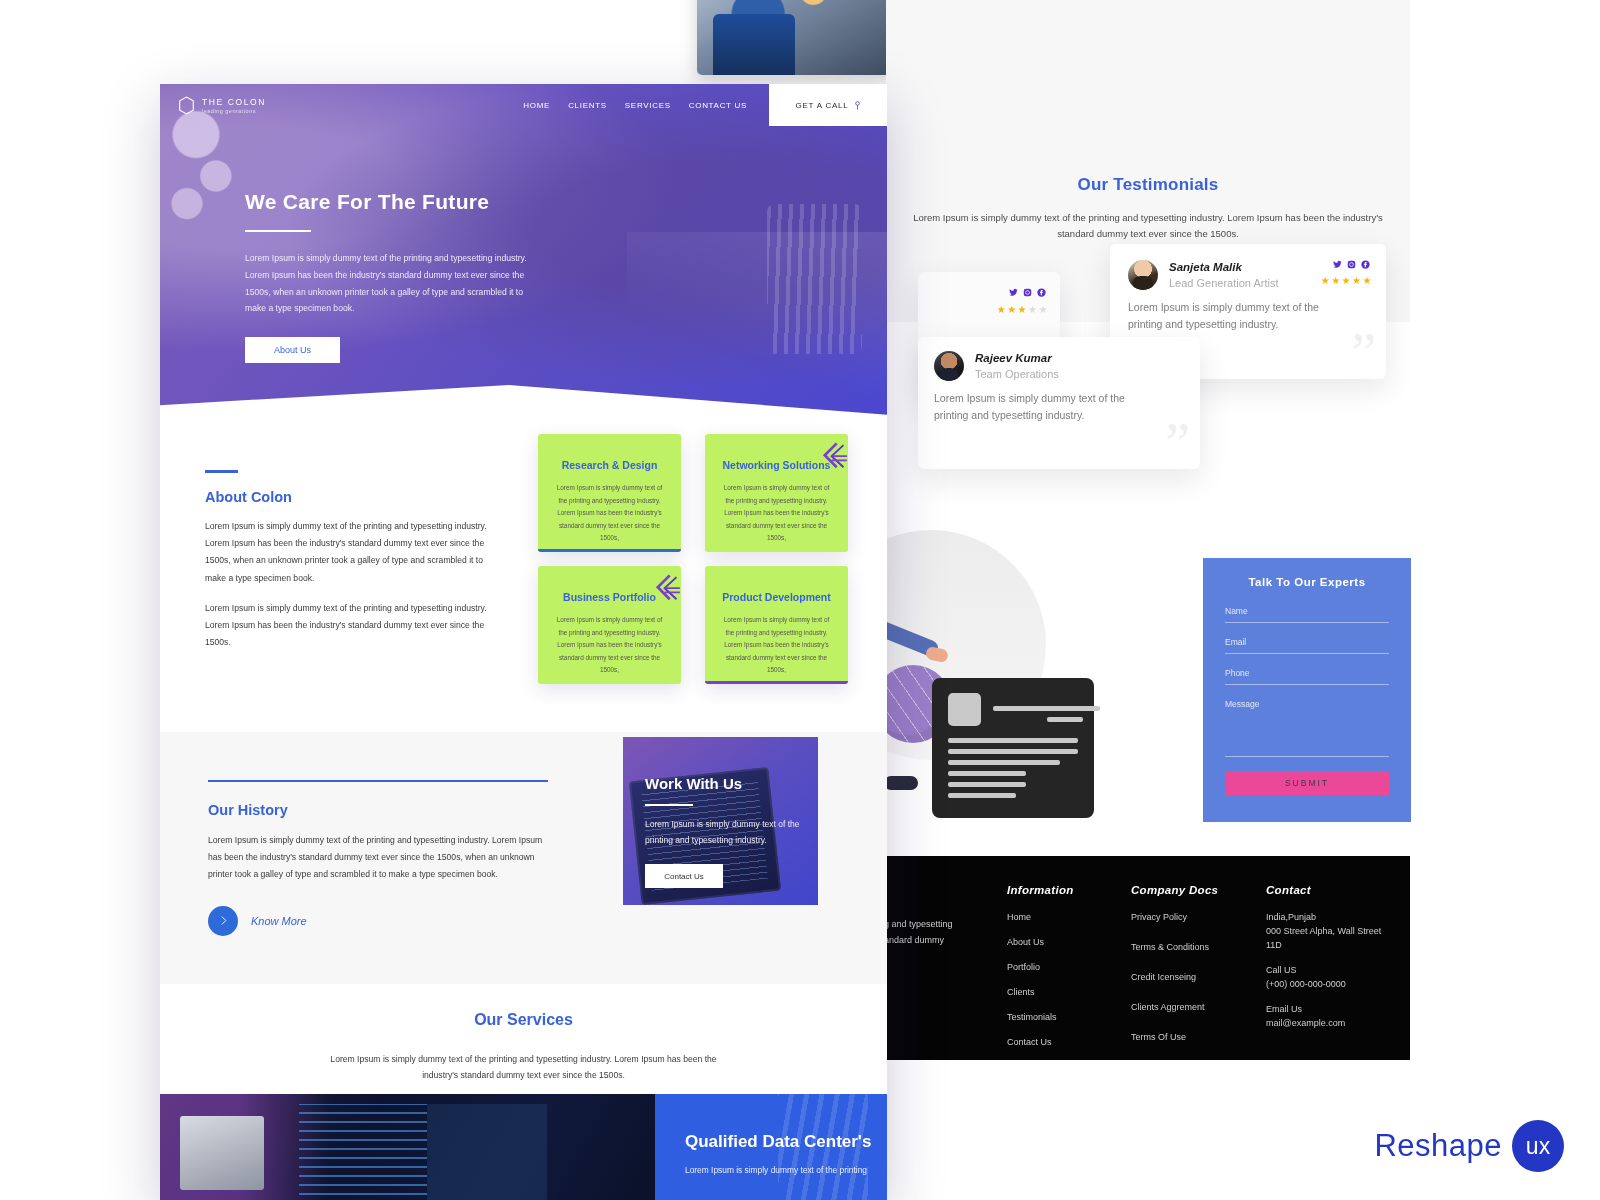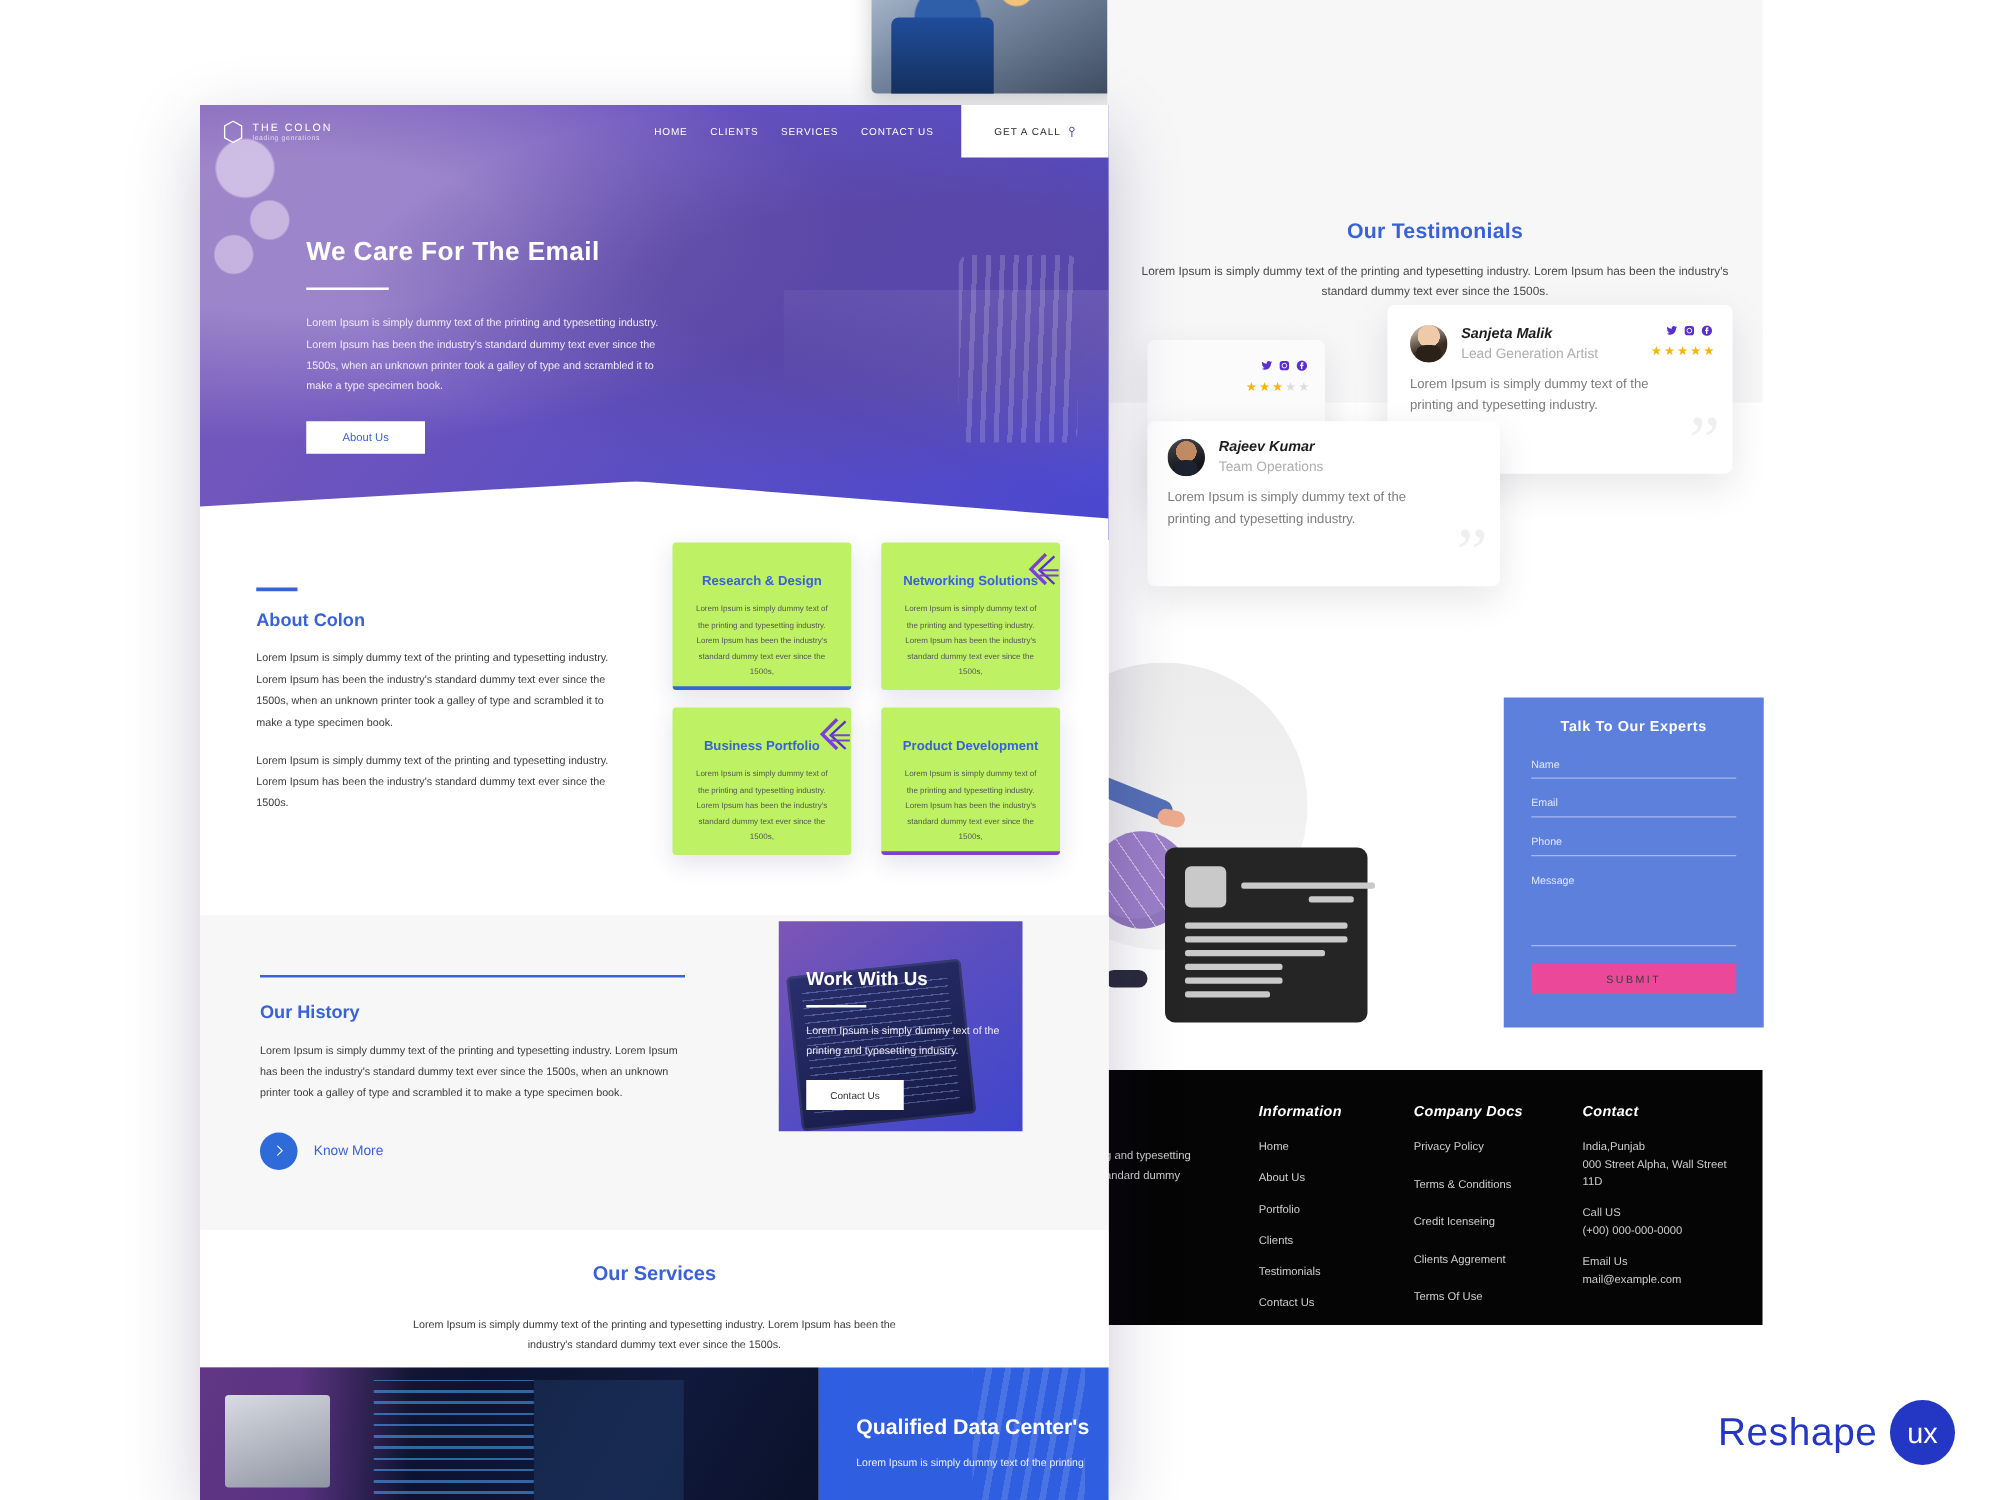--- a/index.html
+++ b/index.html
@@ -203,21 +203,21 @@
   .svc-title { font-size:10.5px; font-weight:bold; color:#3a62d8; line-height:1.45; }
   .svc-text { margin-top:9px; font-size:6.4px; color:#555; line-height:1.95; }
   .svc-bar { position:absolute; left:0; bottom:0; width:100%; height:3px; }
   .svc .chev { position:absolute; right:-4px; top:6px; width:34px; height:34px; }
 
   
   .history { position:relative; height:252px; background:#f7f7f8; }
   .hist-left { position:absolute; left:48px; top:48px; width:345px; }
   .hist-rule { width:340px; height:2px; background:#3a62d8; margin-bottom:20px; }
   .hist-head { font-size:14.5px; font-weight:bold; color:#3a62d8; margin-bottom:14px; }
-  .know { display:flex; align-items:center; gap:13px; margin-top:22px; cursor:pointer; }
+  .know { display:flex; align-items:center; gap:13px; margin-top:22px; cursor:pointer;font-style:italic; }
   .know-circle { width:30px; height:30px; border-radius:50%; background:#2f6ad9;
      display:flex; align-items:center; justify-content:center; }
   .know-circle svg { width:11px; height:11px; }
   .know-label { font-size:11px; color:#3a62d8; }
 
   .work { position:absolute; left:463px; top:5px; width:195px; height:168px; overflow:hidden;
      background:linear-gradient(145deg,#7d56b5 0%, #5a4ec0 45%, #3f46cc 100%); }
   .work::before { content:""; position:absolute; left:6%; top:22%; width:72%; height:74%;
      background:linear-gradient(160deg,#2a2f6e,#161a44); transform:rotate(-6deg); border-radius:4px;
      box-shadow: inset 0 0 0 2px rgba(255,255,255,.08); }
@@ -465,21 +465,21 @@
           <span>GET A CALL</span>
           <svg viewBox="0 0 16 22">
             <circle cx="8" cy="6" r="4.4" fill="none" stroke="#3a3a8a" stroke-width="1.8"></circle>
             <path d="M8 10.5 L8 21" stroke="#3a3a8a" stroke-width="1.8"></path>
           </svg>
         </div>
       </div>
     </div>
 
     <div class="hero-inner">
-      <div class="hero-title">We Care For The Email</div>
+      <div class="hero-title">We Care For The Future</div>
       <div class="hero-rule"></div>
       <div class="hero-text">Lorem Ipsum is simply dummy text of the printing and typesetting industry. Lorem Ipsum has been the industry's standard dummy text ever since the 1500s, when an unknown printer took a galley of type and scrambled it to make a type specimen book.</div>
       <div class="hero-btn">About Us</div>
     </div>
 
     <div class="hero-wedge"></div>
   </div>
 
   <div class="about">
     <div class="about-left">

